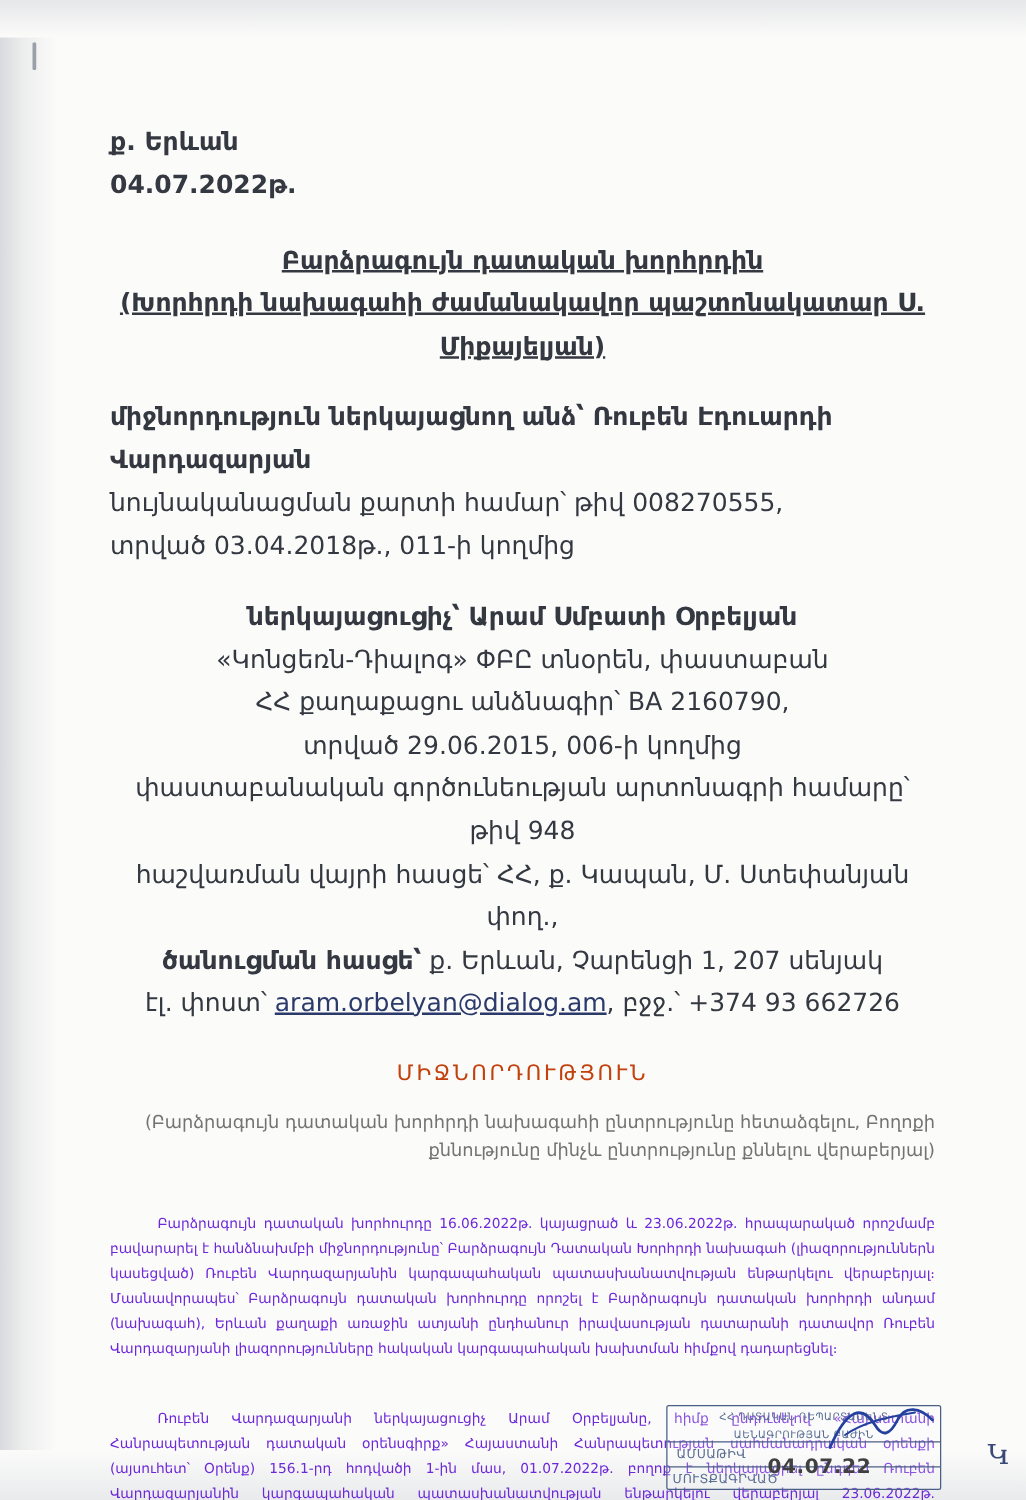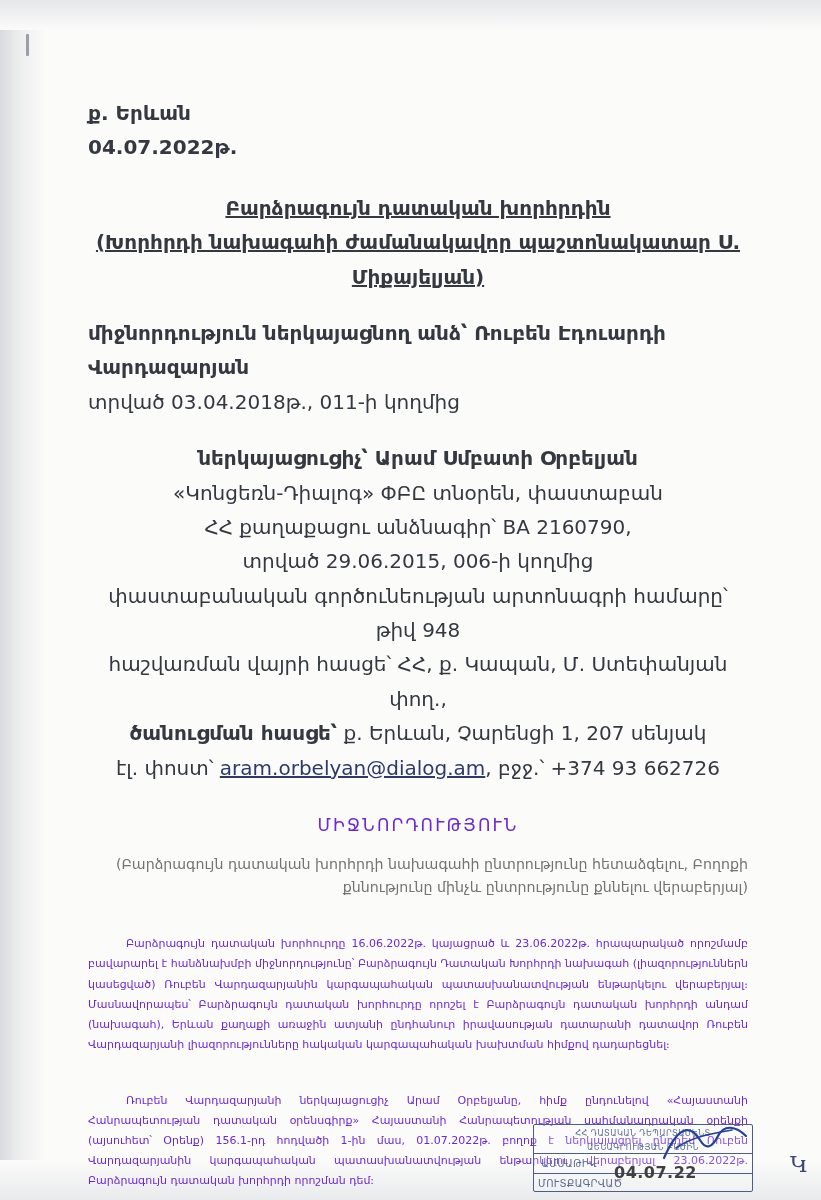--- a/index.html
+++ b/index.html
@@ -83,21 +83,21 @@
   }
   .link {
     color: #2b3a6b;
     text-decoration: underline;
   }
   .title {
     margin-top: 30px;
     text-align: center;
     font-size: 17px;
     letter-spacing: 2.2px;
-    color: #6d28d9;
+    color: #c2410c;
   }
   .subtitle {
     margin-top: 18px;
     text-align: right;
     font-size: 14.2px;
     color: #737373;
     line-height: 1.6;
   }
   .para {
     margin-top: 36px;
@@ -188,20 +188,21 @@
       <div class="head-line bold">04.07.2022թ.</div>
     </div>
 
     <div class="addressee">
       <div class="ln head-line bold">Բարձրագույն դատական խորհրդին</div>
       <div class="ln head-line bold">(Խորհրդի նախագահի ժամանակավոր պաշտոնակատար Ս. Միքայելյան)</div>
     </div>
 
     <div class="party">
       <div class="head-line bold">միջնորդություն ներկայացնող անձ՝ Ռուբեն Էդուարդի Վարդազարյան</div>
+      <div class="head-line">նույնականացման քարտի համար՝ թիվ 008270555,</div>
       <div class="head-line">տրված 03.04.2018թ., 011-ի կողմից</div>
     </div>
 
     <div class="party2">
       <div class="head-line bold">ներկայացուցիչ՝ Արամ Սմբատի Օրբելյան</div>
       <div class="head-line">«Կոնցեռն-Դիալոգ» ՓԲԸ տնօրեն, փաստաբան</div>
       <div class="head-line">ՀՀ քաղաքացու անձնագիր՝ ВА 2160790,</div>
       <div class="head-line">տրված 29.06.2015, 006-ի կողմից</div>
       <div class="head-line">փաստաբանական գործունեության արտոնագրի համարը՝ թիվ 948</div>
       <div class="head-line">հաշվառման վայրի հասցե՝ ՀՀ, ք. Կապան, Մ. Ստեփանյան փող.,</div>

